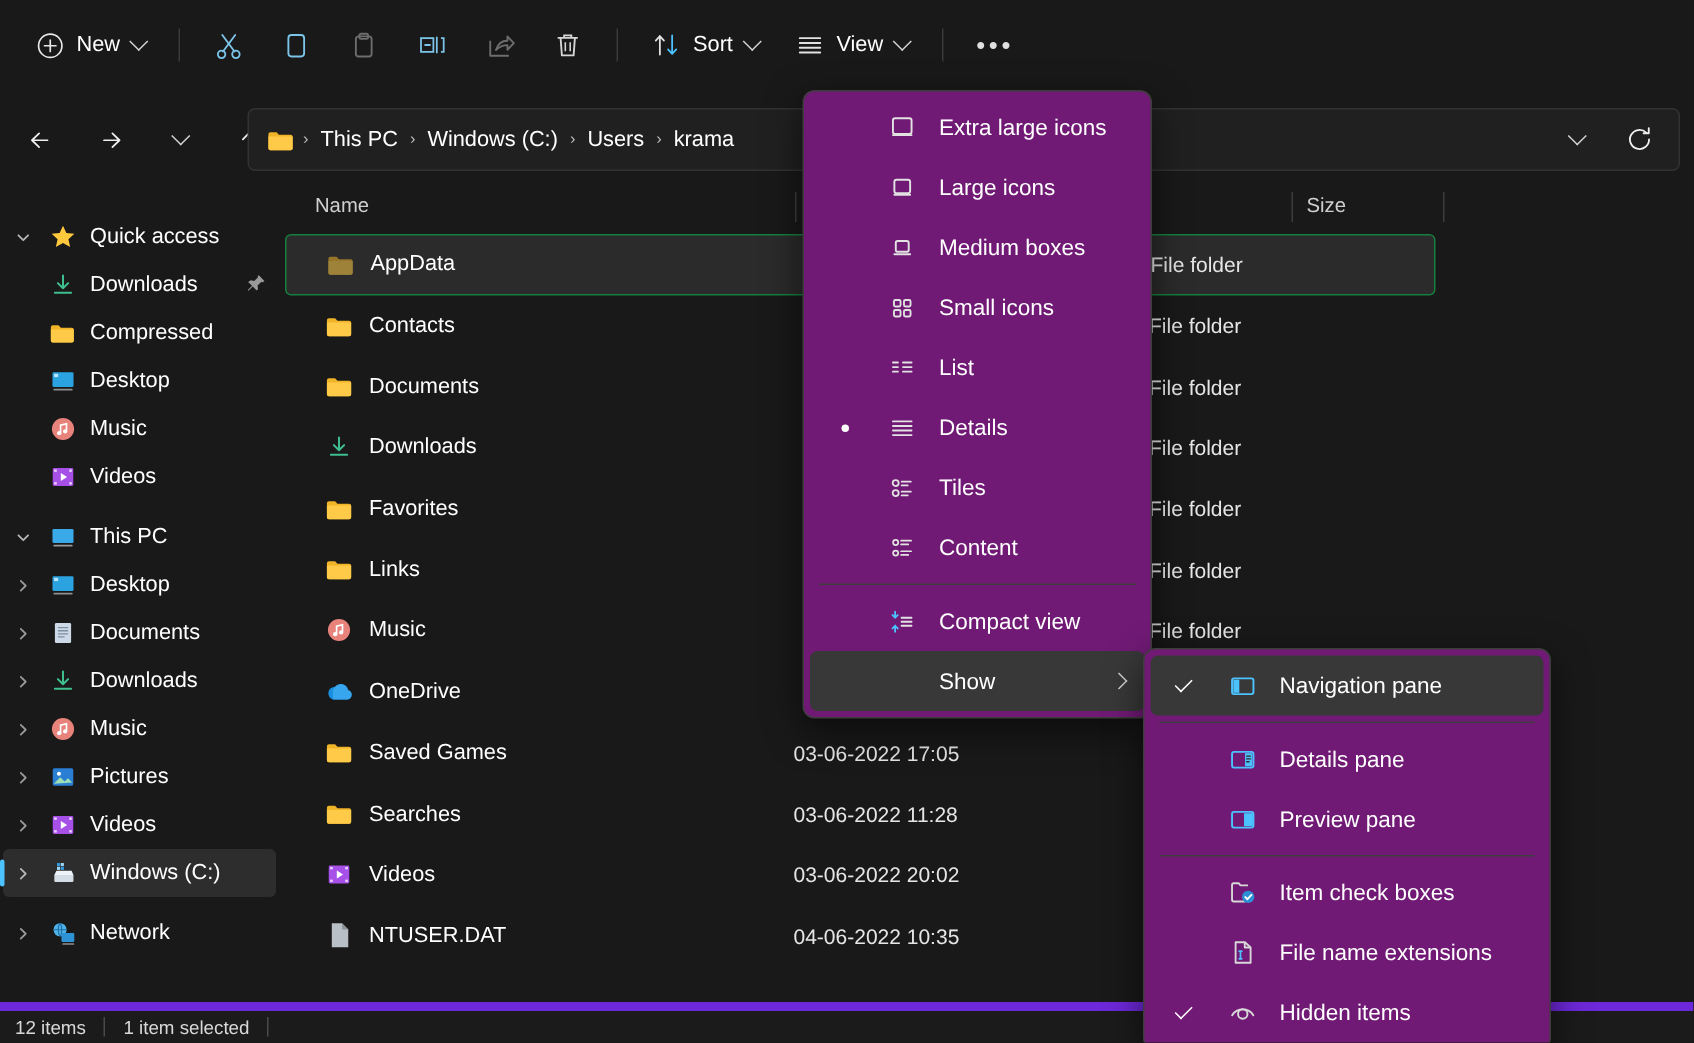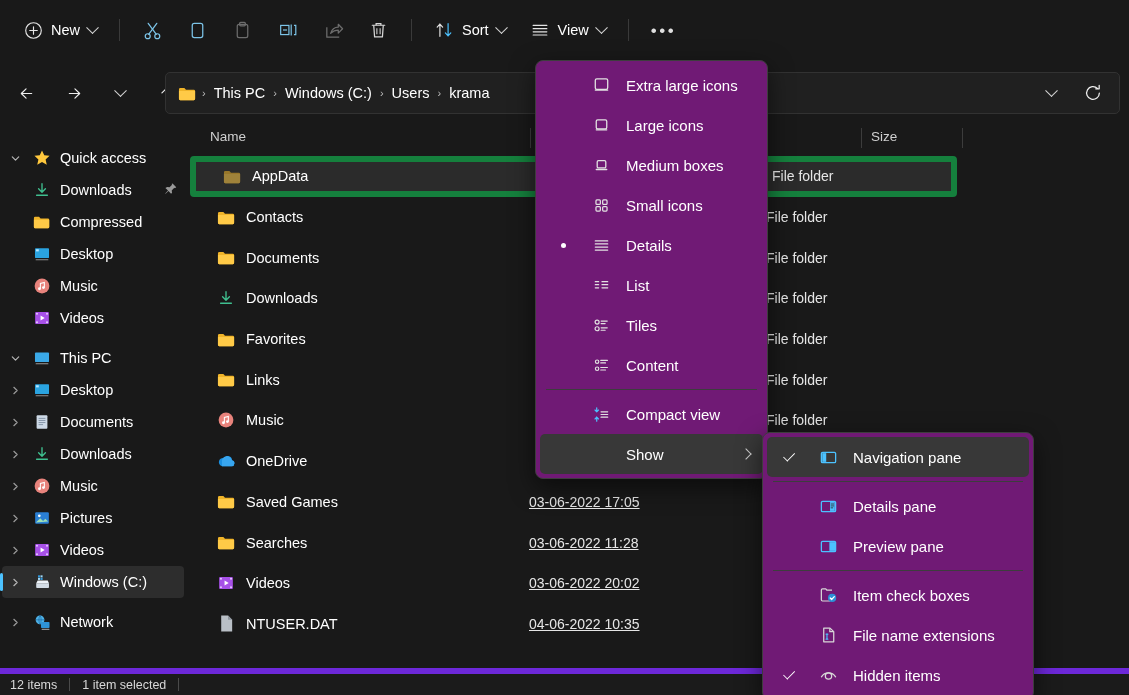--- a/index.html
+++ b/index.html
@@ -59,24 +59,24 @@
 
   
   .filearea { position: absolute; left: 190px; top: 120px; width: 939px; height: 548px; background: #191919; }
   .colhdr { position: relative; height: 36px; display: flex; align-items: center; font-size: 13.5px; color: #cfcfcf; }
   .colhdr .c { position: absolute; top: 9px; }
   .col-div { position: absolute; top: 8px; width: 1px; height: 20px; background: #3c3c3c; }
   .sortcaret { position:absolute; left: 371px; top: 1px; width: 10px; height: 10px;
                border-left: 1.4px solid #9a9a9a; border-top: 1.4px solid #9a9a9a;
                transform: rotate(45deg); }
   .frow { position: relative; height: 40.7px; display: flex; align-items: center; font-size: 14.5px; color: #ffffff; }
-  .frow.selected { background: #2b2b2b; border: 6px solid #15803d; border-radius: 4px; width: 767px; }
+  .frow.selected { background: #2b2b2b; border: 1px solid #15803d; border-radius: 4px; width: 767px; }
   .f-ico { position: absolute; left: 26px; width: 20px; height: 20px; display:flex; align-items:center; justify-content:center; }
   .f-name { position: absolute; left: 56px; }
-  .f-date { position: absolute; left: 339px; color: #e6e6e6; font-size: 14px; text-decoration: underline; }
+  .f-date { position: absolute; left: 339px; color: #e6e6e6; font-size: 14px; }
   .f-type { position: absolute; left: 576px; color: #e6e6e6; font-size: 14px; }
   .dim { opacity: 0.55; }
 
   
   .statusbar { position: absolute; left: 0; bottom: 0; width: 1129px; height: 27px;
                display: flex; align-items: center; gap: 0; padding-left: 10px;
                font-size: 12.5px; color: #d8d8d8; border-top: 6px solid #6d28d9; background:#1b1b1b;}
   .st-sep { width: 1px; height: 13px; background: #4a4a4a; margin: 0 12px; }
 
   
@@ -697,39 +697,39 @@
             <rect x="5.2" y="5.2" width="4.6" height="4.6" rx="1" fill="none" stroke="#e2e2e2" stroke-width="1.3"></rect>
             <rect x="12.2" y="5.2" width="4.6" height="4.6" rx="1" fill="none" stroke="#e2e2e2" stroke-width="1.3"></rect>
             <rect x="5.2" y="12.2" width="4.6" height="4.6" rx="1" fill="none" stroke="#e2e2e2" stroke-width="1.3"></rect>
             <rect x="12.2" y="12.2" width="4.6" height="4.6" rx="1" fill="none" stroke="#e2e2e2" stroke-width="1.3"></rect>
           </svg>
       </span>
       <span class="mi-lbl">Small icons</span>
     </div>
 
     <div class="mi">
+      <span class="mi-mark"></span>
+      <span class="mi-ico">
+        <svg width="21" height="21" viewBox="0 0 22 22">
+            <path d="M4.5 7h3.5M4.5 10.2h3.5M4.5 13.4h3.5M11.5 7h6M11.5 10.2h6M11.5 13.4h6" stroke="#e2e2e2" stroke-width="1.3" stroke-linecap="round"></path>
+          </svg>
+      </span>
+      <span class="mi-lbl">List</span>
+    </div>
+
+    <div class="mi">
       <span class="mi-mark">
           <span class="radiodot"></span>
         </span>
       <span class="mi-ico">
         <svg width="21" height="21" viewBox="0 0 22 22">
             <path d="M4.5 6.2h13M4.5 9.4h13M4.5 12.6h13M4.5 15.8h13" stroke="#e2e2e2" stroke-width="1.3" stroke-linecap="round"></path>
           </svg>
       </span>
       <span class="mi-lbl">Details</span>
-    </div>
-
-    <div class="mi">
-      <span class="mi-mark"></span>
-      <span class="mi-ico">
-        <svg width="21" height="21" viewBox="0 0 22 22">
-            <path d="M4.5 7h3.5M4.5 10.2h3.5M4.5 13.4h3.5M11.5 7h6M11.5 10.2h6M11.5 13.4h6" stroke="#e2e2e2" stroke-width="1.3" stroke-linecap="round"></path>
-          </svg>
-      </span>
-      <span class="mi-lbl">List</span>
     </div>
 
     <div class="mi">
       <span class="mi-mark"></span>
       <span class="mi-ico">
         <svg width="21" height="21" viewBox="0 0 22 22">
             <circle cx="6.4" cy="7.4" r="2.1" fill="none" stroke="#e2e2e2" stroke-width="1.25"></circle>
             <path d="M10.6 6.4h6.4M10.6 9h4.2" stroke="#e2e2e2" stroke-width="1.25" stroke-linecap="round"></path>
             <circle cx="6.4" cy="14.4" r="2.1" fill="none" stroke="#e2e2e2" stroke-width="1.25"></circle>
             <path d="M10.6 13.4h6.4M10.6 16h4.2" stroke="#e2e2e2" stroke-width="1.25" stroke-linecap="round"></path>

